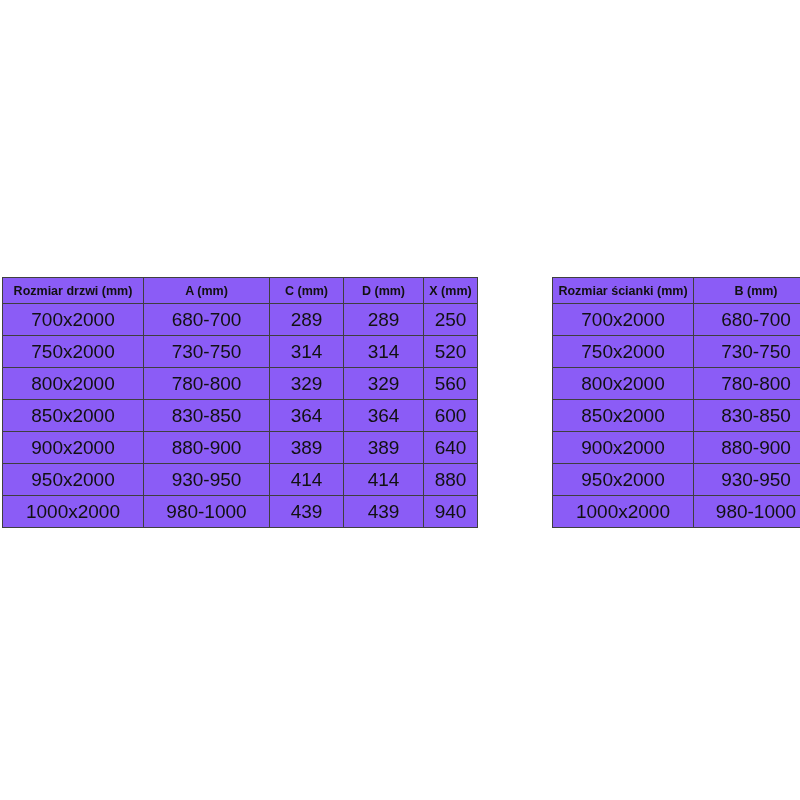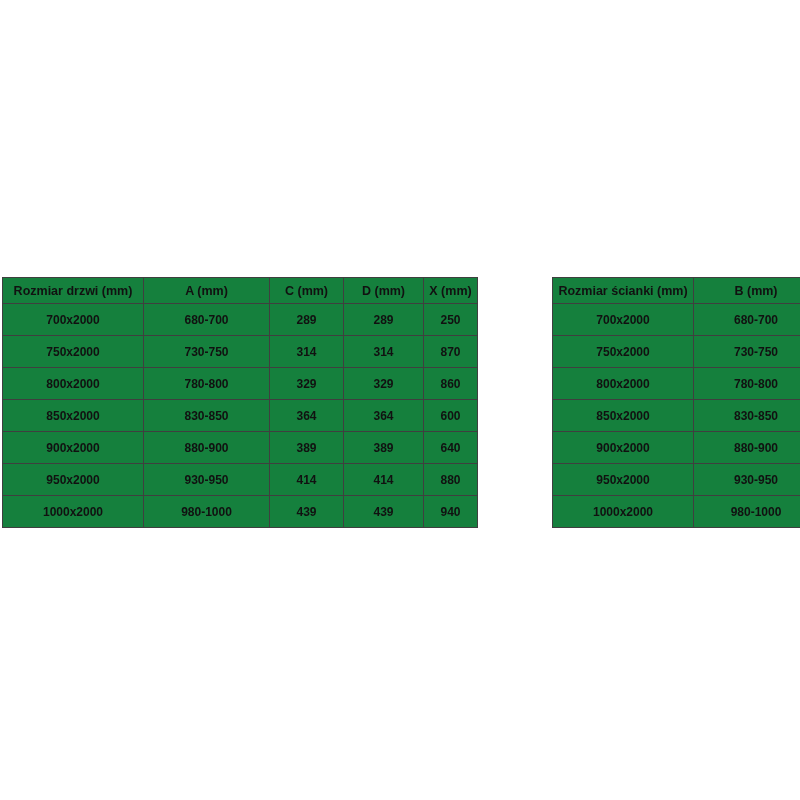--- a/index.html
+++ b/index.html
@@ -11,39 +11,39 @@
     width: 800px;
     height: 800px;
     position: relative;
     font-family: "Liberation Sans", sans-serif;
     color: #111111;
   }
   table.spec {
     border-collapse: collapse;
     table-layout: fixed;
     position: absolute;
-    background: #15803d;
+    background: #8b5cf6;
   }
   table.spec th,
   table.spec td {
     border: 1px solid #3f3f3f;
     text-align: center;
     vertical-align: middle;
     padding: 0;
     white-space: nowrap;
     overflow: hidden;
   }
   table.spec th {
     font-size: 12.5px;
     font-weight: bold;
     height: 25px;
   }
   table.spec td {
-    font-size: 12px;
-    font-weight: bold;
+    font-size: 19px;
+    font-weight: normal;
     height: 31px;
   }
   #doors-table {
     left: 2px;
     top: 277px;
     width: 475px;
   }
   #wall-table {
     left: 531px;
     top: 277px;
@@ -77,28 +77,28 @@
       <td>680-700</td>
       <td>289</td>
       <td>289</td>
       <td>250</td>
     </tr>
     <tr>
       <td>750x2000</td>
       <td>730-750</td>
       <td>314</td>
       <td>314</td>
-      <td>870</td>
+      <td>520</td>
     </tr>
     <tr>
       <td>800x2000</td>
       <td>780-800</td>
       <td>329</td>
       <td>329</td>
-      <td>860</td>
+      <td>560</td>
     </tr>
     <tr>
       <td>850x2000</td>
       <td>830-850</td>
       <td>364</td>
       <td>364</td>
       <td>600</td>
     </tr>
     <tr>
       <td>900x2000</td>

